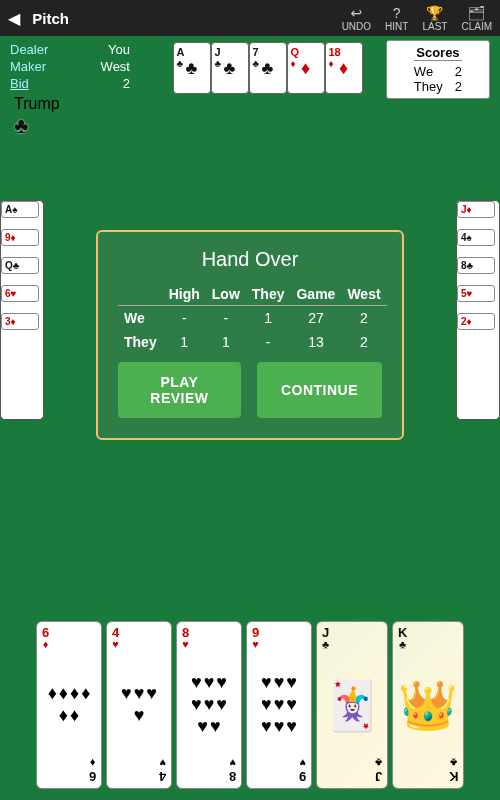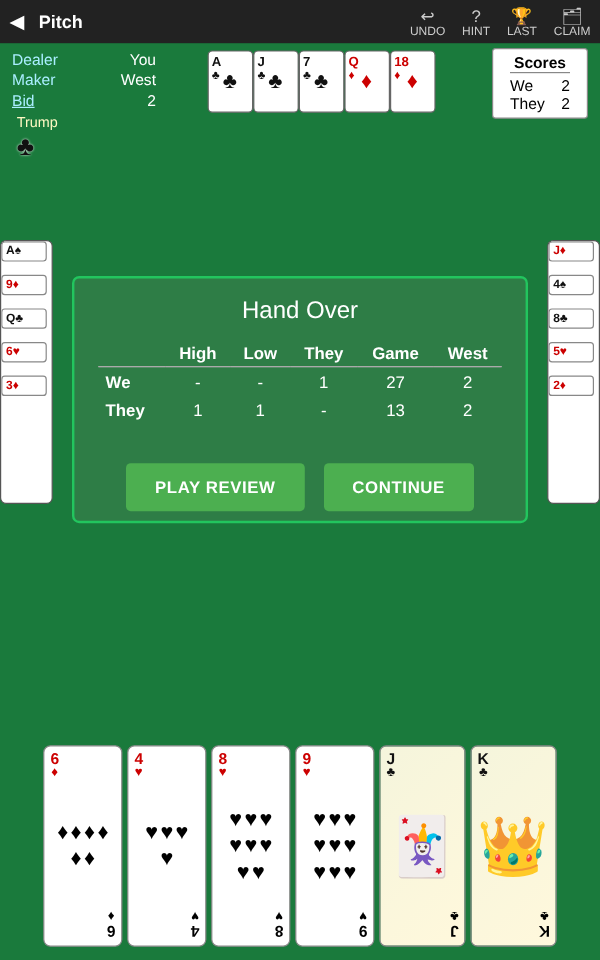--- a/index.html
+++ b/index.html
@@ -69,38 +69,38 @@
       gap: 8px;
     }
     #trump-area {
       display: flex;
       flex-direction: column;
       align-items: flex-start;
       margin-top: 2px;
       margin-left: 4px;
     }
     #trump-area .trump-label {
-      font-size: 12px;
-      color: #fef9c3;
+      font-size: 16px;
+      color: #000000;
     }
     #trump-area .trump-suit {
       font-size: 22px;
       color: #111;
       text-shadow: 0 0 2px #fff;
     }
 
     
     #scores-box {
       position: absolute;
       top: 40px;
       right: 10px;
       background: #fff;
       border: 1px solid #888;
       border-radius: 3px;
-      padding: 4px 14px;
+      padding: 4px 27px;
       font-size: 13px;
       min-width: 80px;
     }
     #scores-box .scores-title {
       font-weight: bold;
       text-align: center;
       border-bottom: 1px solid #888;
       margin-bottom: 3px;
       font-size: 13px;
     }
@@ -137,24 +137,24 @@
     #left-stack { left: 0; }
     #right-stack { right: 0; }
 
     
     #hand-over-dialog {
       position: absolute;
       top: 230px;
       left: 50%;
       transform: translateX(-50%);
       background: #2e7d46;
-      border: 2px solid #22c55e;
+      border: 2px solid #fdba74;
       border-radius: 6px;
-      padding: 16px 20px 8px 20px;
-      width: 380px;
+      padding: 16px 20px 20px 20px;
+      width: 308px;
       color: #fff;
     }
     #hand-over-dialog h2 {
       text-align: center;
       font-size: 20px;
       margin-bottom: 12px;
       font-weight: normal;
     }
     #ho-table {
       width: 100%;
@@ -170,21 +170,21 @@
     }
     #ho-table th:first-child { text-align: left; }
     #ho-table td {
       padding: 4px 6px;
       text-align: center;
     }
     #ho-table td:first-child { text-align: left; font-weight: bold; }
     #ho-buttons {
       display: flex;
       gap: 16px;
-      margin-top: 32px;
+      margin-top: 8px;
       justify-content: center;
     }
     .ho-btn {
       padding: 12px 24px;
       background: #4caf50;
       border: none;
       border-radius: 4px;
       color: #fff;
       font-size: 14px;
       font-weight: bold;

